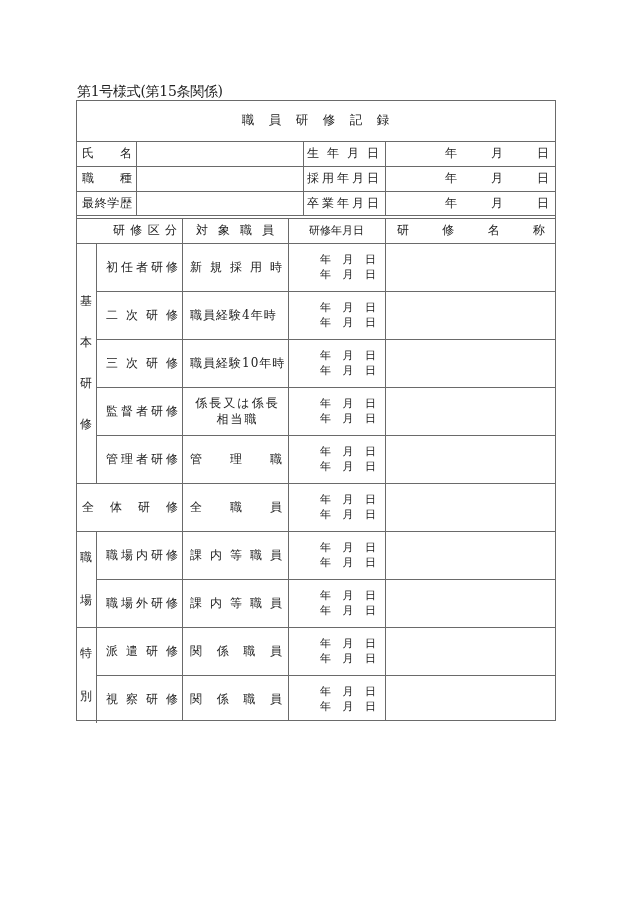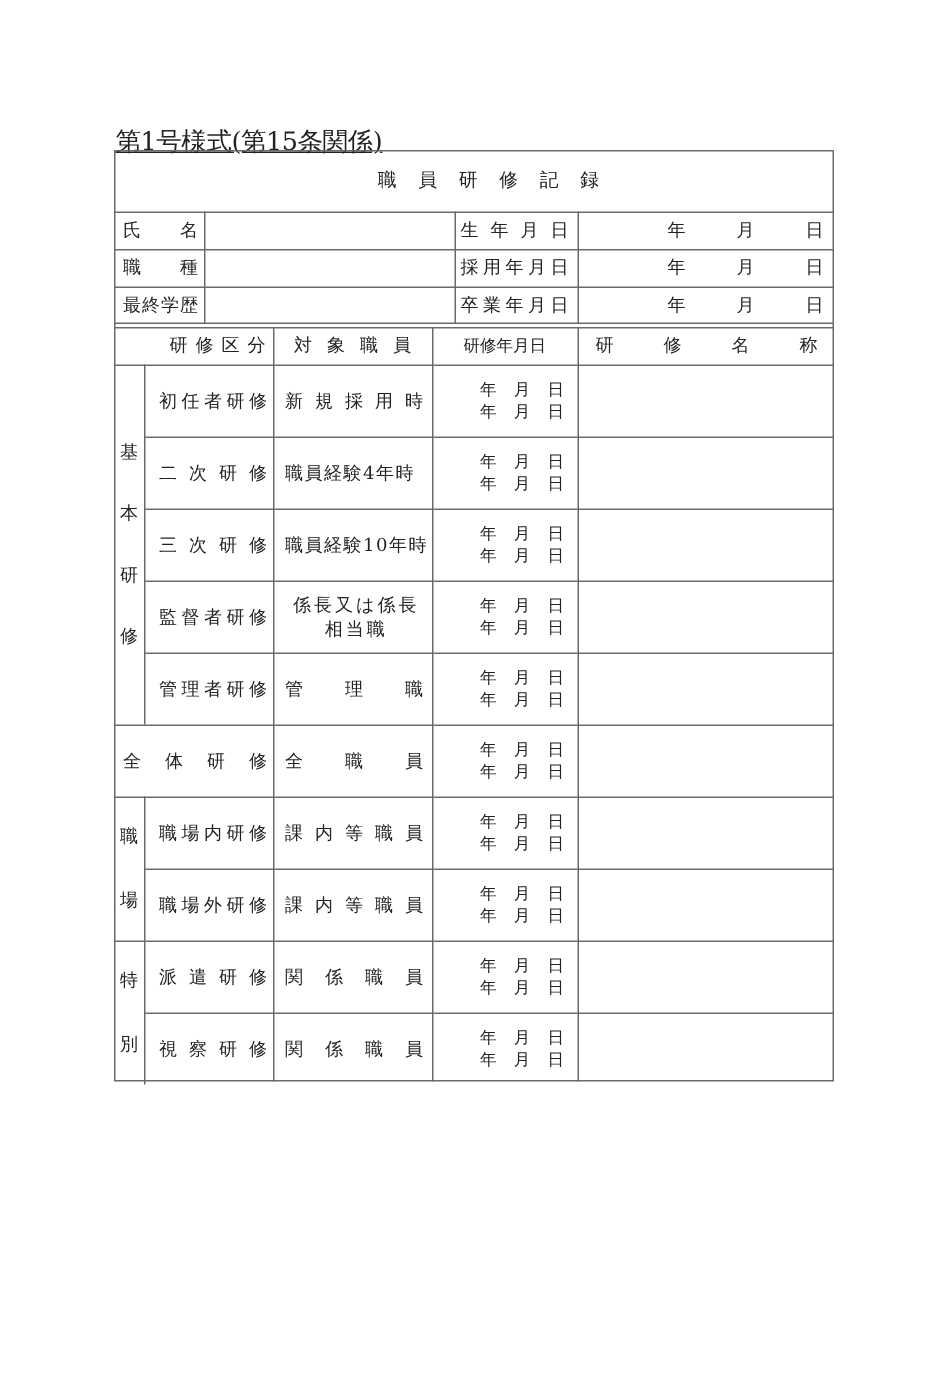--- a/index.html
+++ b/index.html
@@ -1,34 +1,34 @@
 <!DOCTYPE html>
 <html><head>
 <meta charset="utf-8">
 <style>
   html, body { margin:0; padding:0; background:#ffffff; }
   body { width:630px; height:916px; position:relative; font-family:"DejaVu Serif","Liberation Serif",serif; color:#222; overflow:hidden; }
-  .form-label { position:absolute; left:77px; top:83px; font-size:17px; letter-spacing:-0.3px;text-decoration:underline; }
+  .form-label { position:absolute; left:77px; top:83px; font-size:14px; letter-spacing:-0.3px; }
   .sheet { position:absolute; left:76px; top:100px; width:480px; height:621px; border:1.5px solid #6a6a6a; box-sizing:border-box; }
   .hl { position:absolute; height:0; border-top:1px solid #6a6a6a; }
   .vl { position:absolute; width:0; border-left:1px solid #6a6a6a; }
   .t { position:absolute; font-size:12px; white-space:nowrap; display:flex; align-items:center; }
   .sp { display:flex; justify-content:space-between; }
   .date2 { position:absolute; font-size:11px; line-height:15px; }
   .date2 .ln { display:flex; justify-content:space-between; width:56px; }
   .vert { position:absolute; font-size:12px; display:flex; flex-direction:column; justify-content:space-between; align-items:center; }
 </style>
 </head>
 <body>
 
 <div class="form-label">第1号様式(第15条関係)</div>
 
 <div class="sheet"></div>
 <div id="canvas">
-    <div class="t" style="left: 76px; top: 100px; width: 480px; height: 41px; justify-content: center; font-size: 12.5px; letter-spacing: 1px; margin-left: 10px;">職　員　研　修　記　録</div>
+    <div class="t" style="left: 76px; top: 100px; width: 480px; height: 41px; justify-content: center; font-size: 12.5px; letter-spacing: 1px;">職　員　研　修　記　録</div>
     <div class="hl" style="left: 76px; top: 141px; width: 480px;"></div>
     <div class="hl" style="left: 76px; top: 166px; width: 480px;"></div>
     <div class="hl" style="left: 76px; top: 191px; width: 480px;"></div>
     <div class="hl" style="left: 76px; top: 215px; width: 480px;"></div>
     <div class="hl" style="left: 76px; top: 218px; width: 480px;"></div>
     <div class="vl" style="left: 136px; top: 141px; height: 75px;"></div>
     <div class="vl" style="left: 303px; top: 141px; height: 75px;"></div>
     <div class="vl" style="left: 385px; top: 141px; height: 75px;"></div>
     <div class="t sp" style="left: 82px; top: 141px; width: 50px; height: 25px;">
       <span>氏</span>

